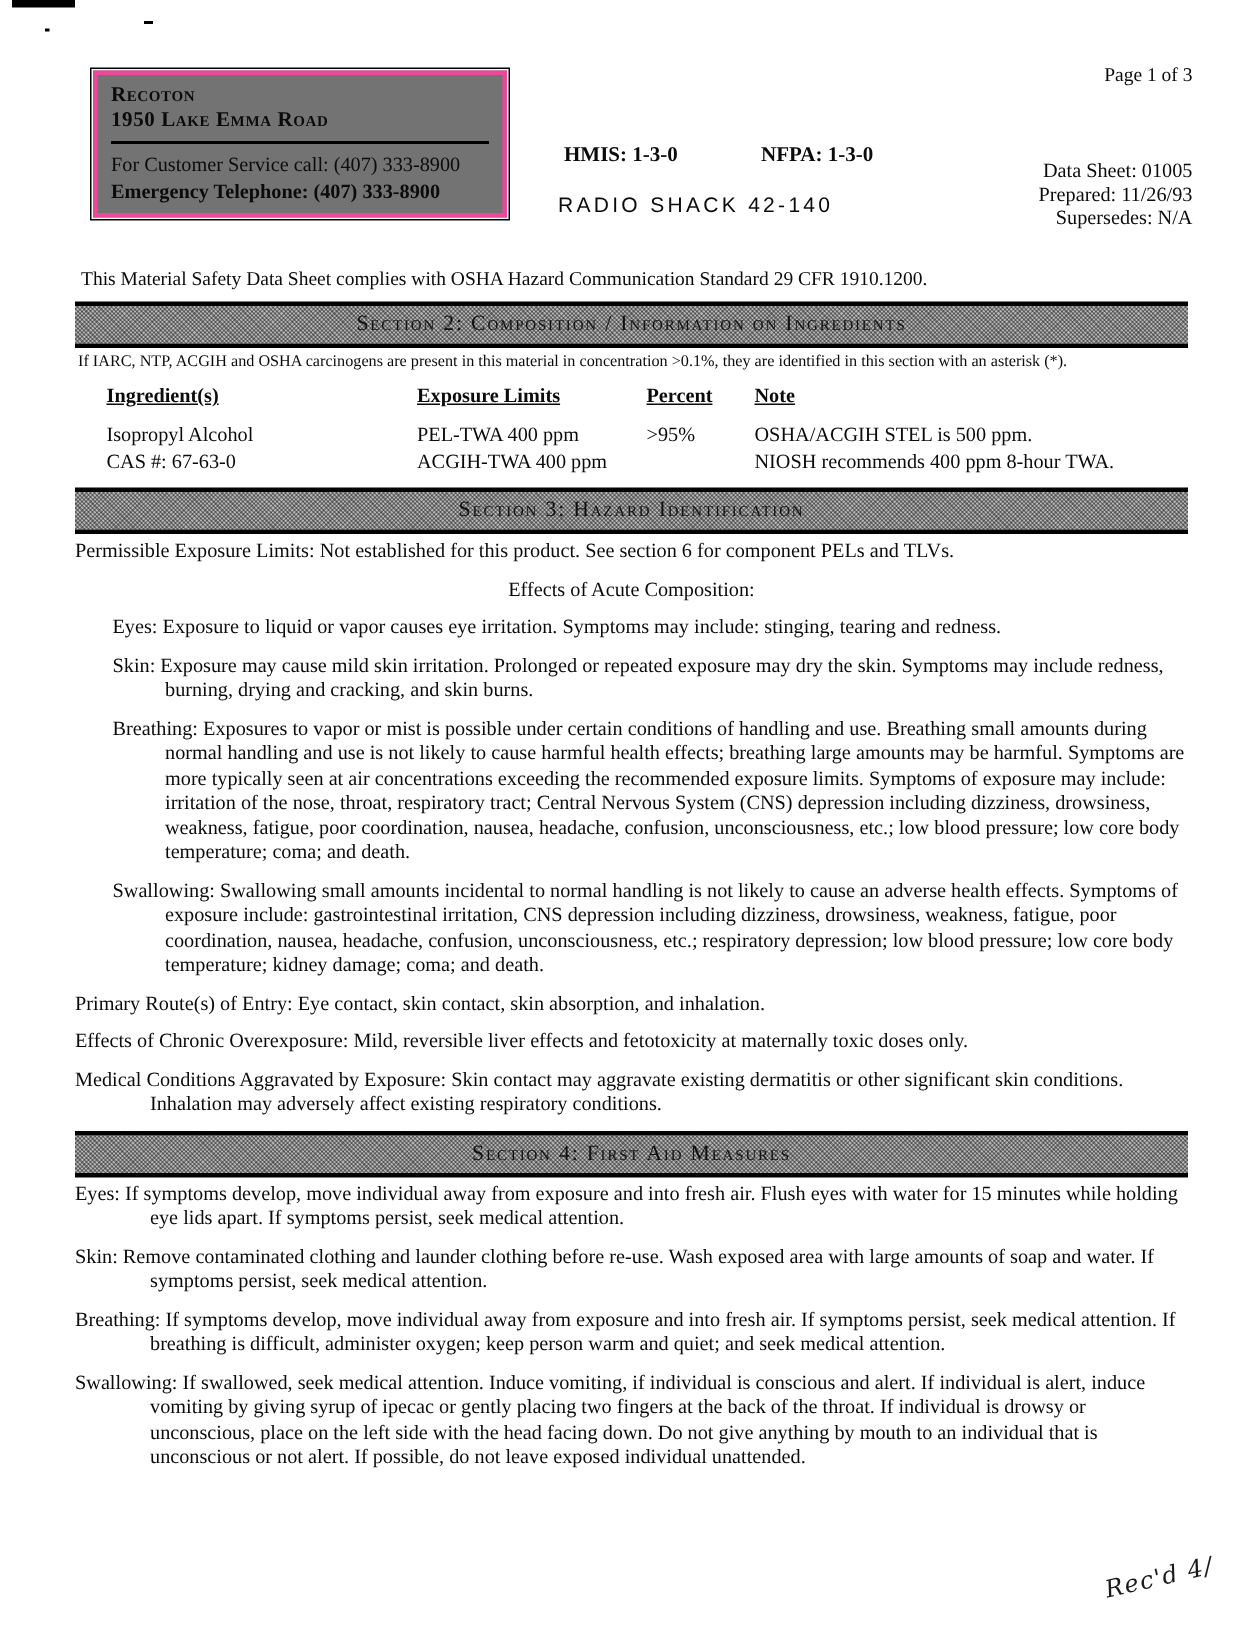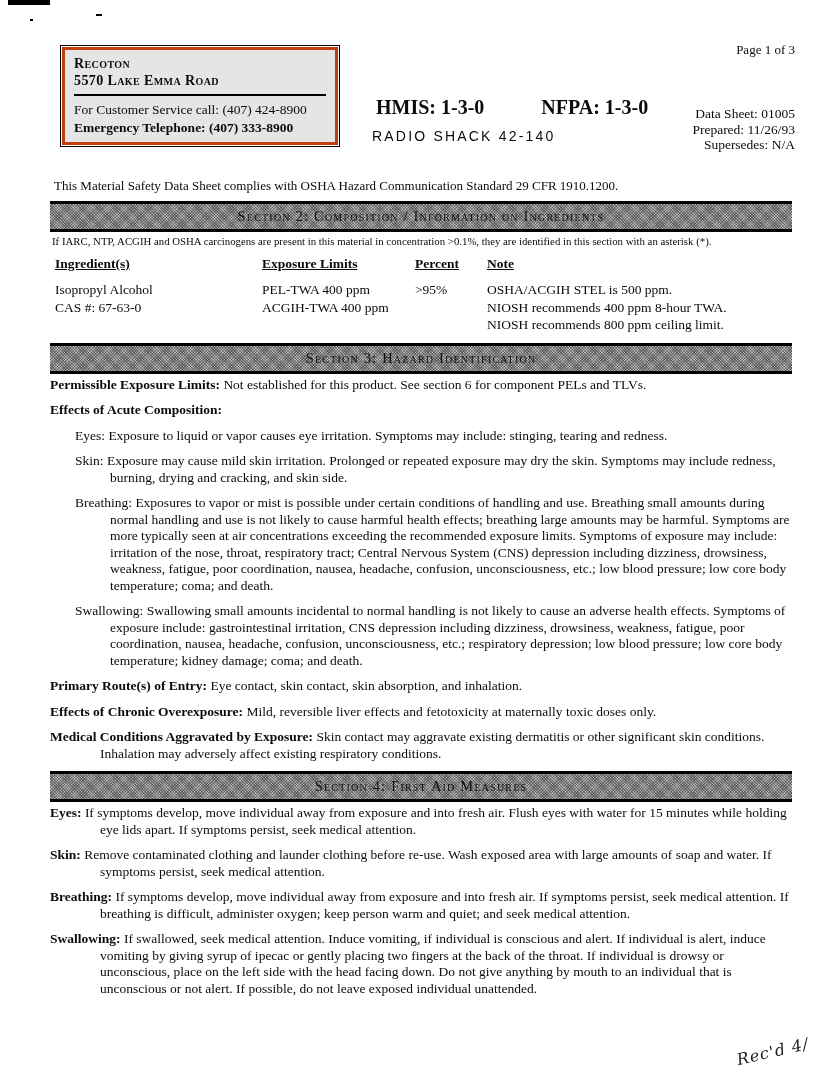--- a/index.html
+++ b/index.html
@@ -5,73 +5,73 @@
   html,body{margin:0;padding:0;}
   body{
     width:828px;height:1085px;position:relative;background:#ffffff;
     font-family:"Liberation Serif", serif;color:#0b0b0b;overflow:hidden;
   }
   .speck{position:absolute;background:#000;}
   
   .header{position:absolute;left:50px;top:44px;right:33px;height:126px;}
   .company-box{
     position:absolute;left:12px;top:3px;width:252px;
-    border:3px solid #c2410c;outline:1px solid #000;outline-offset:1px;
-    padding:5px 9px 6px 9px;background:#e5e5e5;
+    border:3px solid #ec4899;outline:1px solid #000;outline-offset:1px;
+    padding:5px 9px 6px 9px;background:#737373;
   }
   .company-line{font-weight:bold;font-variant:small-caps;font-size:14px;line-height:17px;letter-spacing:.4px;}
   .box-divider{border:none;border-top:2px solid #000;margin:5px 0 5px 0;}
   .box-phone{font-size:13.5px;line-height:17.5px;}
   .box-phone.bold{font-weight:bold;}
   .page-num{position:absolute;right:0;top:-2px;font-size:13px;}
   .product-title{position:absolute;left:322px;top:16px;font-family:"Liberation Mono", monospace;font-size:13.5px;letter-spacing:.4px;white-space:nowrap;}
-  .hazard-row{position:absolute;left:326px;top:52px;font-weight:bold;font-size:20px;white-space:nowrap;}
+  .hazard-row{position:absolute;left:326px;top:52px;font-weight:bold;font-size:14px;white-space:nowrap;}
   .hazard-row .nfpa{margin-left:52px;}
   .radioshack{position:absolute;left:322px;top:84px;font-family:Liberation Sans, sans-serif;font-size:14px;letter-spacing:2.2px;white-space:nowrap;}
   .sheet-block{position:absolute;right:0;top:62px;text-align:right;font-size:13.5px;line-height:15.5px;}
   
   .content{position:absolute;left:50px;right:36px;top:178px;}
   .compliance{font-size:13px;margin:0 0 7px 4px;}
   .band{
     margin:7px 0 3px;border-top:3px solid #000;border-bottom:3px solid #000;
     padding:3px 0 4px;text-align:center;
     background-image:
       repeating-linear-gradient(45deg, rgba(0,0,0,.32) 0 1px, rgba(255,255,255,0) 1px 2px),
       repeating-linear-gradient(-45deg, rgba(0,0,0,.28) 0 1px, rgba(255,255,255,0) 1px 2px),
       linear-gradient(#b3b3b3,#b3b3b3);
   }
   .band-text{font-weight:normal;font-variant:small-caps;font-size:14.5px;letter-spacing:1.2px;color:#101010;}
   .small-note{font-size:10.8px;margin:1px 0 9px 2px;}
-  .tbl{display:grid;grid-template-columns:207px 153px 72px 1fr;padding-left:5px;margin:3px 0 9px;}
+  .tbl{display:grid;grid-template-columns:207px 153px 72px 1fr;padding-left:5px;margin:3px 16px 9px;}
   .th{font-weight:bold;text-decoration:underline;font-size:13.5px;margin-bottom:9px;}
   .cell{font-size:13.5px;line-height:17.5px;}
   .p{margin:0 0 9px;line-height:16.5px;font-size:13.5px;}
   .hang1{padding-left:50px;text-indent:-50px;}
   .s3item{margin-left:25px;padding-left:35px;text-indent:-35px;}
   .s4item{padding-left:50px;text-indent:-50px;}
-  .lbl{font-weight:bold;}
+  .lbl{font-weight:normal;text-align:center;}
   .handwriting{
     position:absolute;right:18px;bottom:24px;font-style:italic;font-size:16px;
     font-family:"DejaVu Serif", serif;transform:rotate(-13deg);color:#1a1a1a;letter-spacing:1px;
   }
 </style>
 </head>
 <body>
 
 <div class="speck" style="left:8px;top:0;width:42px;height:5px;"></div>
 <div class="speck" style="left:96px;top:14px;width:6px;height:2px;"></div>
 <div class="speck" style="left:30px;top:19px;width:3px;height:2px;"></div>
 
 <div class="header">
 
   <div class="company-box">
     <div class="company-line">Recoton</div>
-    <div class="company-line">5570 Lake Emma Road</div>
+    <div class="company-line">1950 Lake Emma Road</div>
     <hr class="box-divider">
-    <div class="box-phone">For Customer Service call:  (407) 424-8900</div>
+    <div class="box-phone">For Customer Service call:  (407) 333-8900</div>
     <div class="box-phone bold">Emergency Telephone:  (407) 333-8900</div>
   </div>
 
   <div class="page-num">Page 1 of 3</div>
 
   <div class="hazard-row">
     <span class="hmis">HMIS:  1-3-0</span>
     <span class="nfpa">NFPA:  1-3-0</span>
   </div>
 
@@ -104,34 +104,33 @@
       <div>CAS #:  67-63-0</div>
     </div>
     <div class="cell">
       <div>PEL-TWA 400 ppm</div>
       <div>ACGIH-TWA 400 ppm</div>
     </div>
     <div class="cell">&gt;95%</div>
     <div class="cell">
       <div>OSHA/ACGIH STEL is 500 ppm.</div>
       <div>NIOSH recommends 400 ppm 8-hour TWA.</div>
-      <div>NIOSH recommends 800 ppm ceiling limit.</div>
     </div>
   </div>
 
   <div class="band">
     <span class="band-text">Section 3:  Hazard Identification</span>
   </div>
 
   <p class="p hang1"><span class="lbl">Permissible Exposure Limits:</span> <span>Not established for this product.  See section 6 for component PELs and TLVs.</span></p>
 
   <p class="p lbl">Effects of Acute Composition:</p>
 
   <p class="p s3item"><span>Eyes:</span> <span>Exposure to liquid or vapor causes eye irritation.  Symptoms may include: stinging, tearing and redness.</span></p>
-  <p class="p s3item"><span>Skin:</span> <span>Exposure may cause mild skin irritation.  Prolonged or repeated exposure may dry the skin.  Symptoms may include redness, burning, drying and cracking, and skin side.</span></p>
+  <p class="p s3item"><span>Skin:</span> <span>Exposure may cause mild skin irritation.  Prolonged or repeated exposure may dry the skin.  Symptoms may include redness, burning, drying and cracking, and skin burns.</span></p>
   <p class="p s3item"><span>Breathing:</span> <span>Exposures to vapor or mist is possible under certain conditions of handling and use.  Breathing small amounts during normal handling and use is not likely to cause harmful health effects; breathing large amounts may be harmful.  Symptoms are more typically seen at air concentrations exceeding the recommended exposure limits.  Symptoms of exposure may include: irritation of the nose, throat, respiratory tract; Central Nervous System (CNS) depression including dizziness, drowsiness, weakness, fatigue, poor coordination, nausea, headache, confusion, unconsciousness, etc.; low blood pressure; low core body temperature; coma; and death.</span></p>
   <p class="p s3item"><span>Swallowing:</span> <span>Swallowing small amounts incidental to normal handling is not likely to cause an adverse health effects.  Symptoms of exposure include: gastrointestinal irritation, CNS depression including dizziness, drowsiness, weakness, fatigue, poor coordination, nausea, headache, confusion, unconsciousness, etc.; respiratory depression; low blood pressure; low core body temperature; kidney damage; coma; and death.</span></p>
 
   <p class="p hang1"><span class="lbl">Primary Route(s) of Entry:</span> <span>Eye contact, skin contact, skin absorption, and inhalation.</span></p>
 
   <p class="p hang1"><span class="lbl">Effects of Chronic Overexposure:</span> <span>Mild, reversible liver effects and fetotoxicity at maternally toxic doses only.</span></p>
 
   <p class="p hang1"><span class="lbl">Medical Conditions Aggravated by Exposure:</span> <span>Skin contact may aggravate existing dermatitis or other significant skin conditions.  Inhalation may adversely affect existing respiratory conditions.</span></p>
 
   <div class="band">

